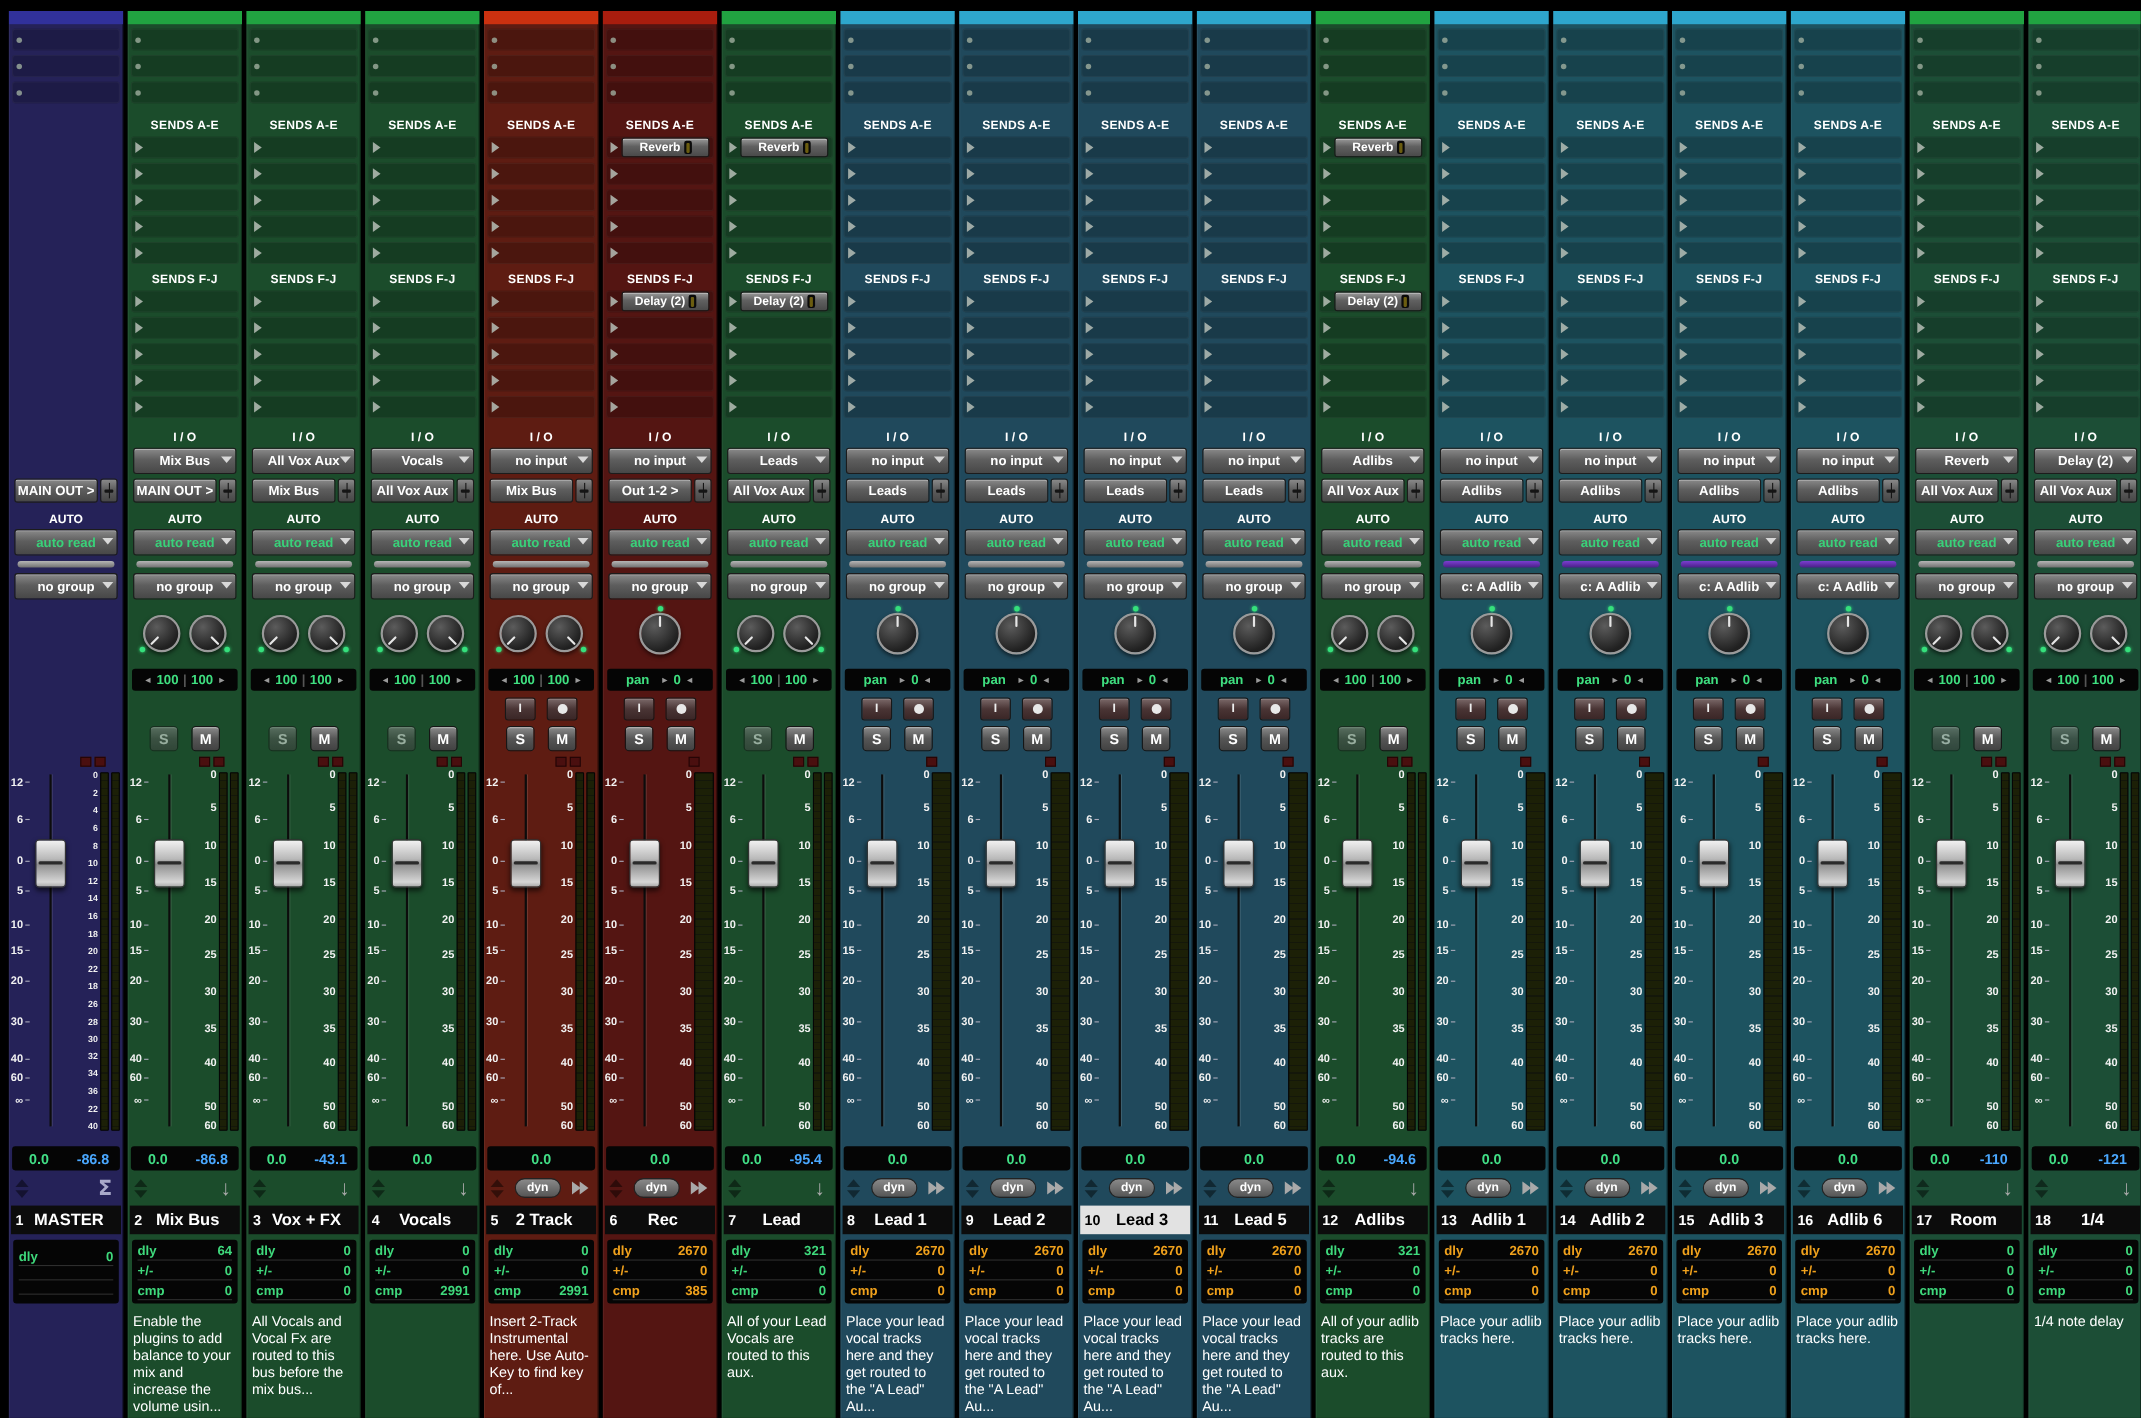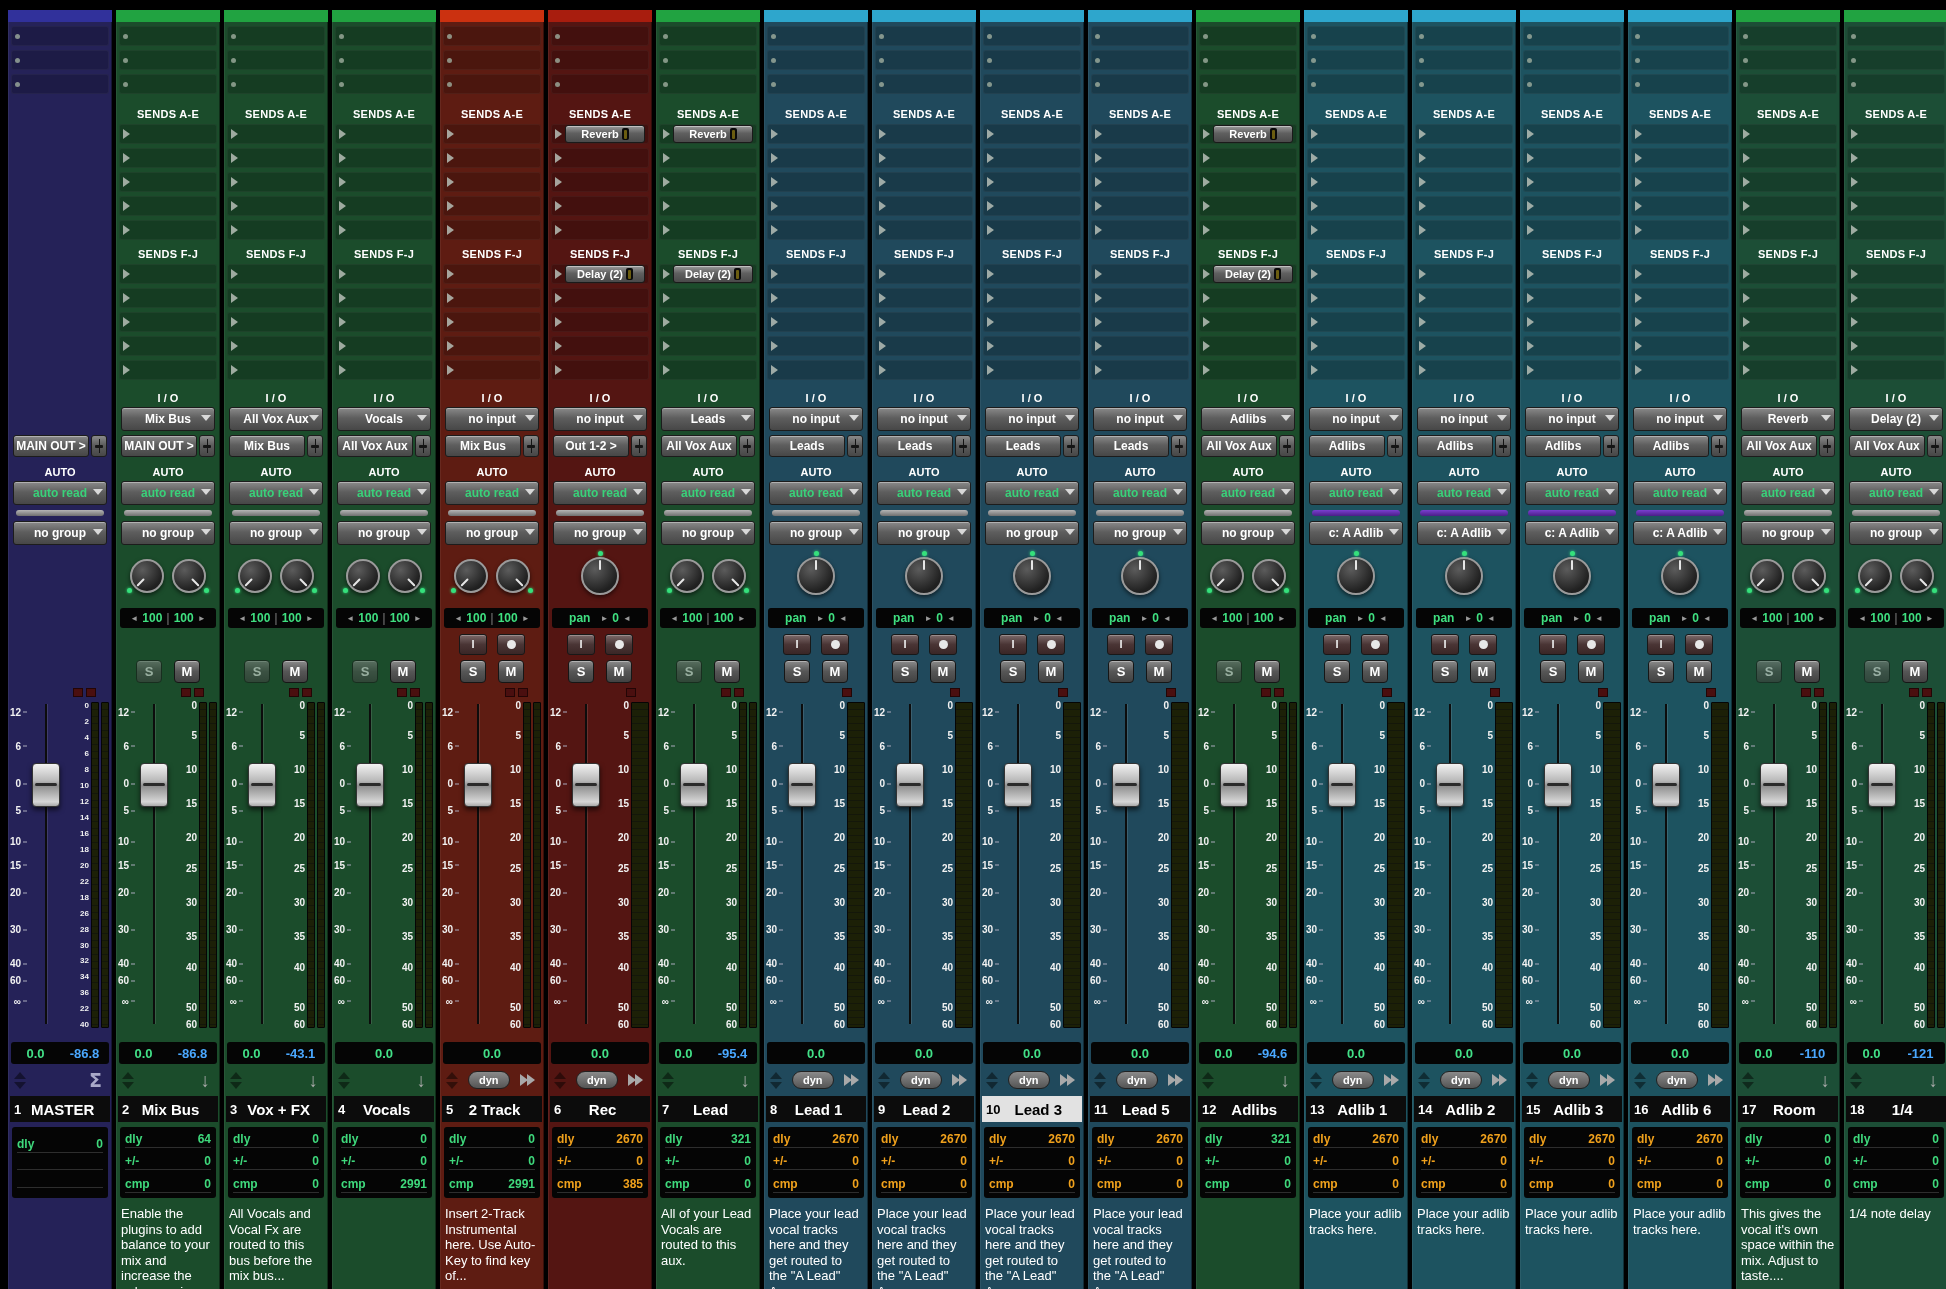--- a/index.html
+++ b/index.html
@@ -75,21 +75,21 @@
   .dynpill{margin-left:6px;padding:2px 10px;border-radius:9px;background:linear-gradient(180deg,#8a8a8a,#555);border:1px solid #222;color:#fff;font-size:11px;font-weight:bold;}
   .ffwd{position:relative;width:17px;height:13px;margin-left:6px;}
   .ffwd::before,.ffwd::after{content:"";position:absolute;top:0;width:0;height:0;border-left:8px solid #a9a9a9;border-top:6.5px solid transparent;border-bottom:6.5px solid transparent;}
   .ffwd::before{left:0;} .ffwd::after{left:7px;}
   .spacer{flex:1;}
   .downarr{color:#a9a9a9;font-size:19px;font-weight:bold;line-height:1;margin-right:4px;}
   .sigma{color:#a9a9c9;font-size:19px;font-weight:bold;margin-right:4px;font-family:"DejaVu Sans",sans-serif;}
   .name{height:26px;margin:2px 2px;background:#0c0c0c;display:flex;align-items:center;color:#fff;font-weight:bold;}
   .name .num{font-size:13px;padding-left:4px;} .name .nm{flex:1;text-align:center;font-size:15px;padding-right:6px;}
   .name.selected{background:#e2e2e2;color:#000;}
-  .dlybox{height:71px;margin:3px 4px;background:#050505;border-radius:3px;padding:2px 5px;box-sizing:border-box;display:flex;flex-direction:column;justify-content:space-around;}
+  .dlybox{height:58px;margin:3px 4px;background:#050505;border-radius:3px;padding:2px 5px;box-sizing:border-box;display:flex;flex-direction:column;justify-content:space-around;}
   .dlyrow{display:flex;justify-content:space-between;font-size:12px;font-weight:bold;border-bottom:1px solid #2e2e2e;padding-bottom:1px;}
   .dly-green .dlyrow{color:#3fd97c;} .dly-orange .dlyrow{color:#f0a11c;}
   .comment{flex:1;padding:5px 5px;color:#fff;font-size:13px;line-height:1.2;overflow:hidden;word-wrap:break-word;}
 </style>
 </head>
 <body>
 
 <div id="mixer">
     <div class="strip t-master">
       <div class="colorbar"></div>
@@ -2118,20 +2118,21 @@
         </div>
         <div class="dlyrow">
           <span>+/-</span>
           <span>0</span>
         </div>
         <div class="dlyrow">
           <span>cmp</span>
           <span>0</span>
         </div>
       </div>
+      <div class="comment">All of your adlib tracks are routed to this aux.</div>
     </div>
     <div class="strip t-adlib">
       <div class="colorbar"></div>
       <div class="inserts">
         <div class="slot">
           <i class="ins-dot"></i>
         </div>
         <div class="slot">
           <i class="ins-dot"></i>
         </div>
@@ -2960,21 +2961,20 @@
         </div>
         <div class="dlyrow">
           <span>+/-</span>
           <span>0</span>
         </div>
         <div class="dlyrow">
           <span>cmp</span>
           <span>0</span>
         </div>
       </div>
-      <div class="comment">This gives the vocal it's own space within the mix. Adjust to taste....</div>
     </div>
     <div class="strip t-room">
       <div class="colorbar"></div>
       <div class="inserts">
         <div class="slot">
           <i class="ins-dot"></i>
         </div>
         <div class="slot">
           <i class="ins-dot"></i>
         </div>

